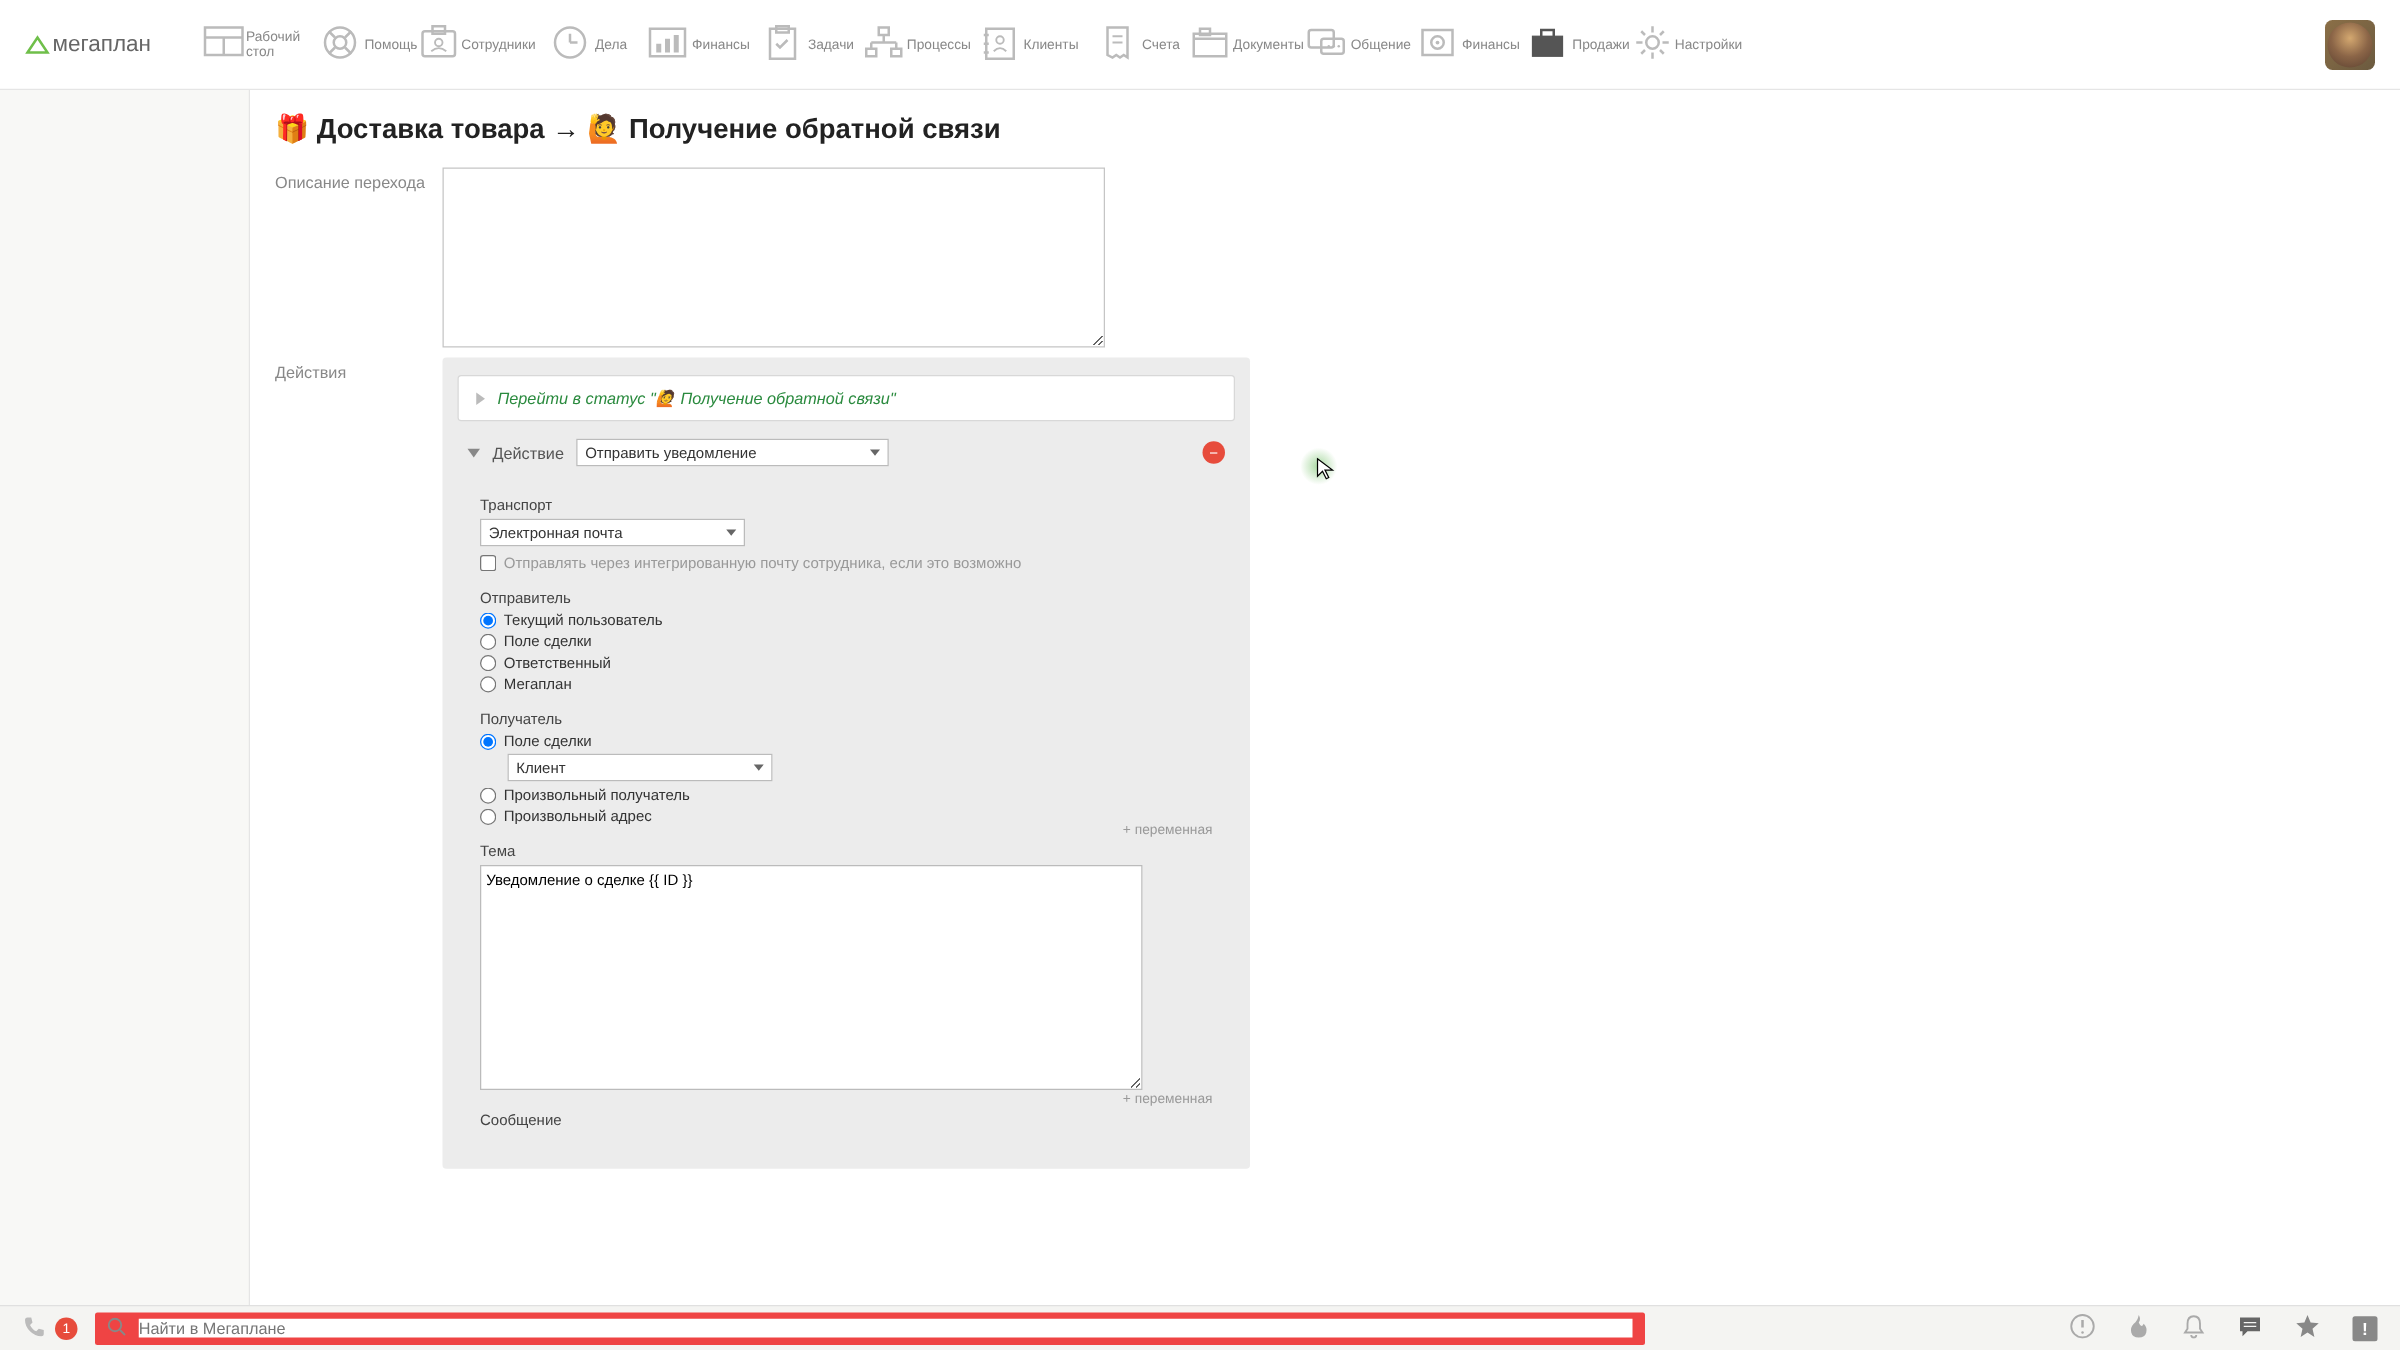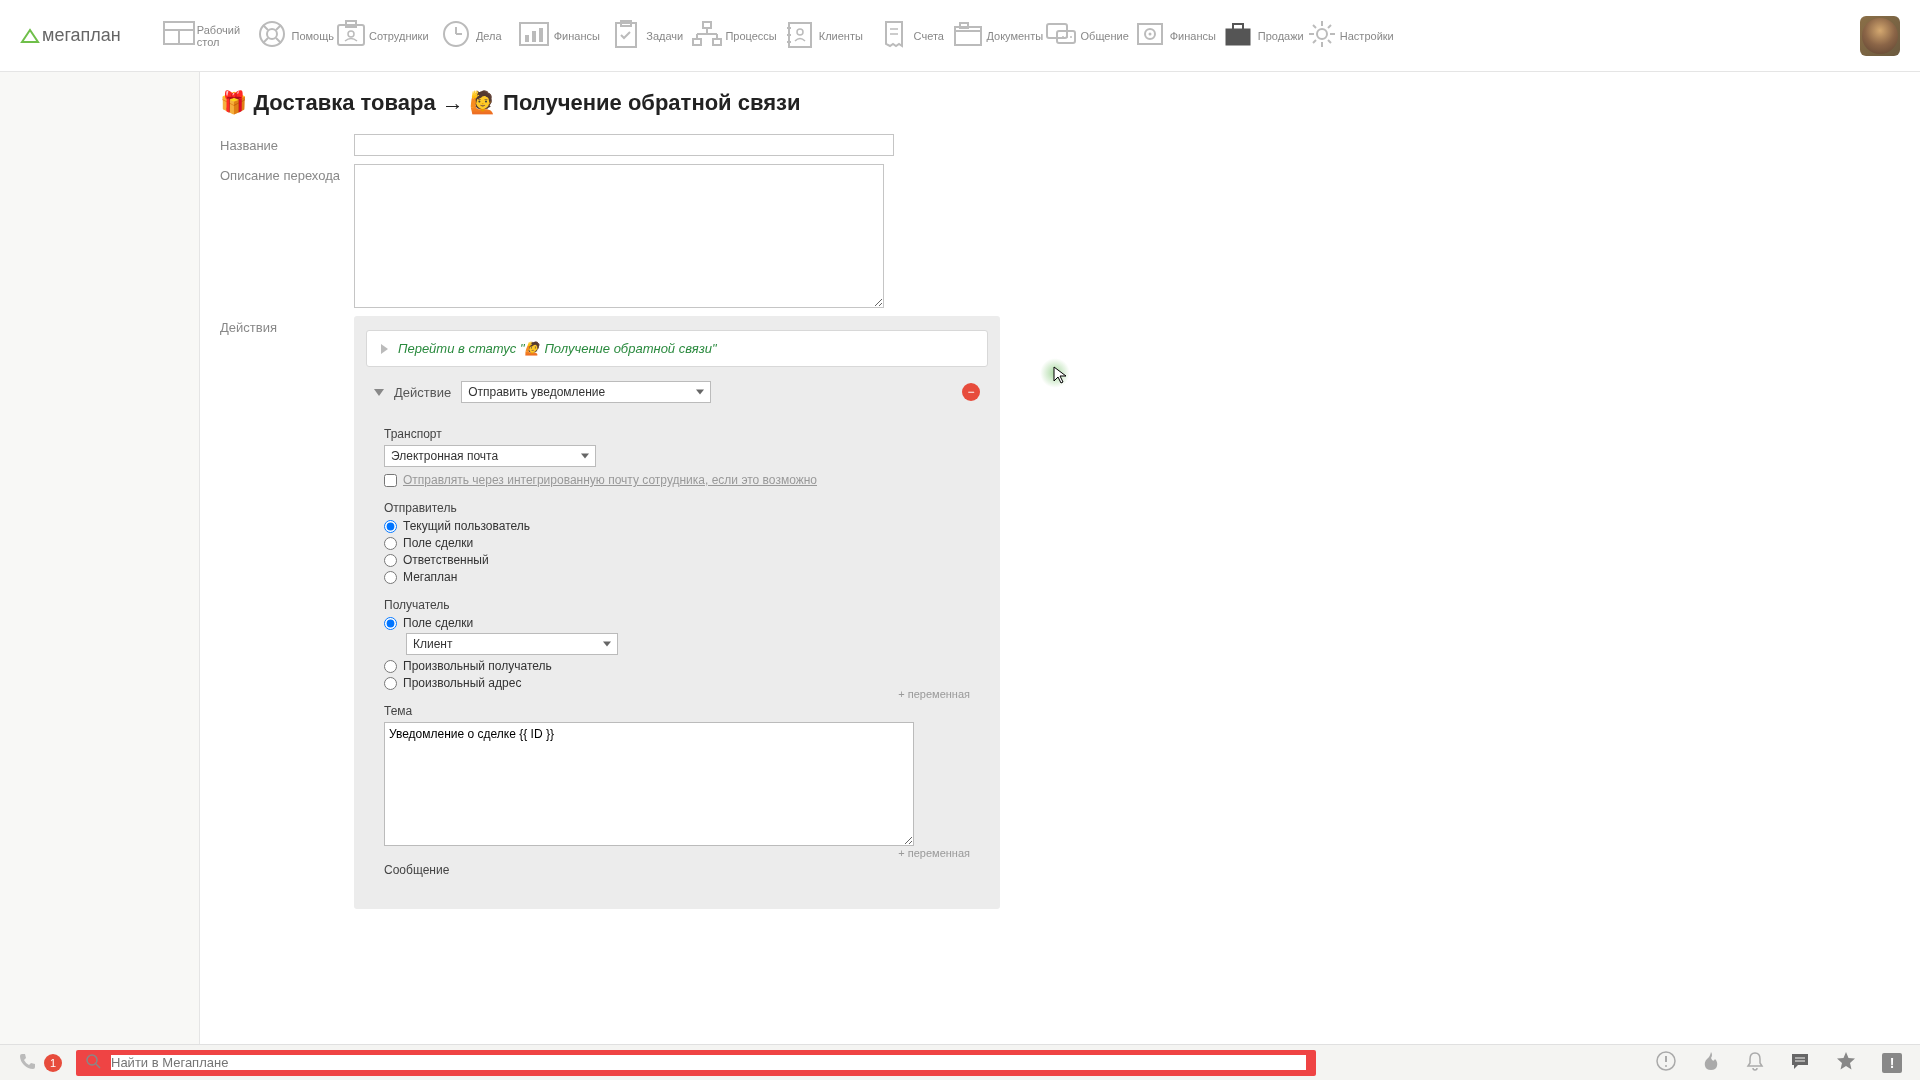--- a/index.html
+++ b/index.html
@@ -45,28 +45,28 @@
 .action-label { font-weight: normal; font-size: 13px; color: #555; }
 .select { border: 1px solid #bbb; background: #fff; height: 22px; padding: 2px 20px 2px 6px; font-size: 12px; position: relative; cursor: pointer; min-width: 250px; display: inline-flex; align-items: center; }
 .select::after { content: ''; position: absolute; right: 6px; top: 50%; transform: translateY(-50%); width: 0; height: 0; border-top: 5px solid #666; border-left: 4px solid transparent; border-right: 4px solid transparent; }
 .remove-btn { margin-left: auto; width: 18px; height: 18px; border-radius: 50%; background: #e74c3c; color: #fff; display: flex; align-items: center; justify-content: center; cursor: pointer; font-size: 12px; }
 
 .inner-form { background: #ececec; padding: 6px 10px; }
 .field-group { margin-bottom: 14px; }
 .field-title { font-weight: normal; font-size: 12px; color: #444; margin-bottom: 4px; }
 .small-select { border: 1px solid #bbb; background: #fff; height: 22px; width: 212px; padding: 2px 20px 2px 6px; font-size: 12px; position: relative; cursor: pointer; display: inline-flex; align-items: center; }
 .small-select::after { content: ''; position: absolute; right: 6px; top: 50%; transform: translateY(-50%); width: 0; height: 0; border-top: 5px solid #666; border-left: 4px solid transparent; border-right: 4px solid transparent; }
-.checkbox-row { display: flex; align-items: center; gap: 6px; margin-top: 6px; font-size: 12px; color: #999; text-decoration: underline; }
+.checkbox-row { display: flex; align-items: center; gap: 6px; margin-top: 6px; font-size: 12px; color: #999; }
 .checkbox { width: 13px; height: 13px; }
 .radio-row { display: flex; align-items: center; gap: 6px; margin: 3px 0; font-size: 12px; color: #333; }
 .radio { width: 13px; height: 13px; }
 .indent-select { margin-left: 22px; margin-top: 2px; margin-bottom: 4px; }
 .subject-box { position: relative; }
 .plus-var { position: absolute; right: 0; top: -16px; font-size: 11px; color: #999; cursor: pointer; }
-.subject-textarea { border: 1px solid #bbb; width: 530px; height: 124px; padding: 4px; font-size: 12px; font-family: inherit; resize: both; }
+.subject-textarea { border: 1px solid #bbb; width: 530px; height: 180px; padding: 4px; font-size: 12px; font-family: inherit; resize: both; }
 
 
 .cursor-spot { position: absolute; left: 1040px; top: 358px; width: 30px; height: 30px; border-radius: 50%; background: radial-gradient(circle,#a8d8a0 0%,rgba(168,216,160,0) 70%); pointer-events: none; }
 .cursor-arrow { position: absolute; left: 1053px; top: 366px; pointer-events: none; }
 
 
 .bottom-bar { position: absolute; bottom: 0; left: 0; right: 0; height: 36px; background: #f4f4f2; border-top: 1px solid #e0e0e0; display: flex; align-items: center; padding: 0 18px; }
 .phone-icon { color: #bbb; margin-right: 8px; }
 .badge-red { background: #e74c3c; color: #fff; border-radius: 10px; min-width: 18px; height: 18px; display: inline-flex; align-items: center; justify-content: center; font-size: 11px; padding: 0 5px; margin-right: 14px; }
 .search-bar { flex: 1; max-width: 1240px; background: #ef4444; height: 26px; border-radius: 2px; display: flex; align-items: center; padding: 0 10px; gap: 10px; }
@@ -261,24 +261,20 @@
   <div class="content">
 
     <div class="page-title">
       <span>🎁</span>
       <span>Доставка товара</span>
       <span>→</span>
       <span>🙋</span>
       <span>Получение обратной связи</span>
     </div>
 
-    <div class="form-row">
-      <div class="form-label">Название</div>
-      <input class="text-input" value="" style="">
-    </div>
 
     <div class="form-row">
       <div class="form-label">Описание перехода</div>
       <textarea class="textarea" style=""></textarea>
     </div>
 
 
     <div class="form-row" style="margin-top:8px;">
       <div class="form-label">Действия</div>
       <div class="actions-panel">

